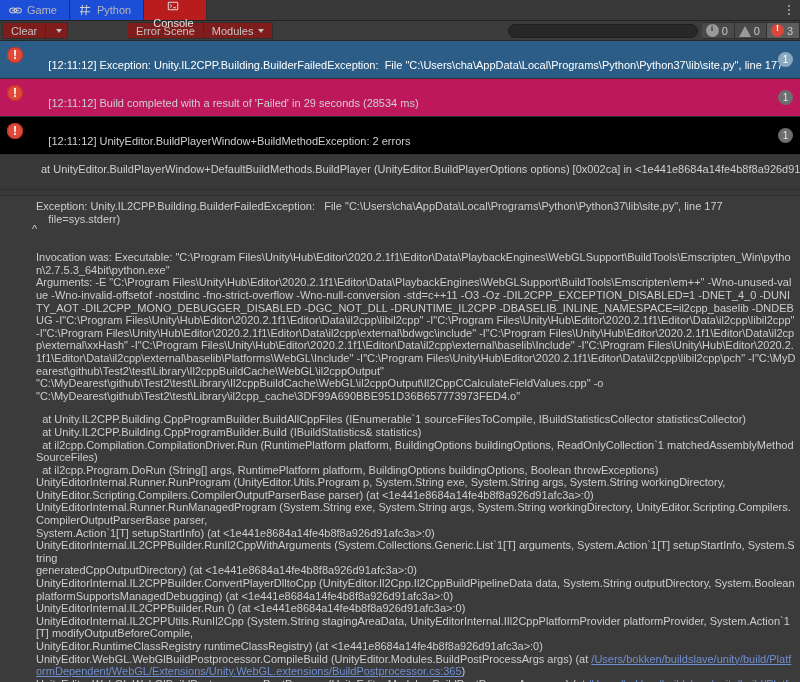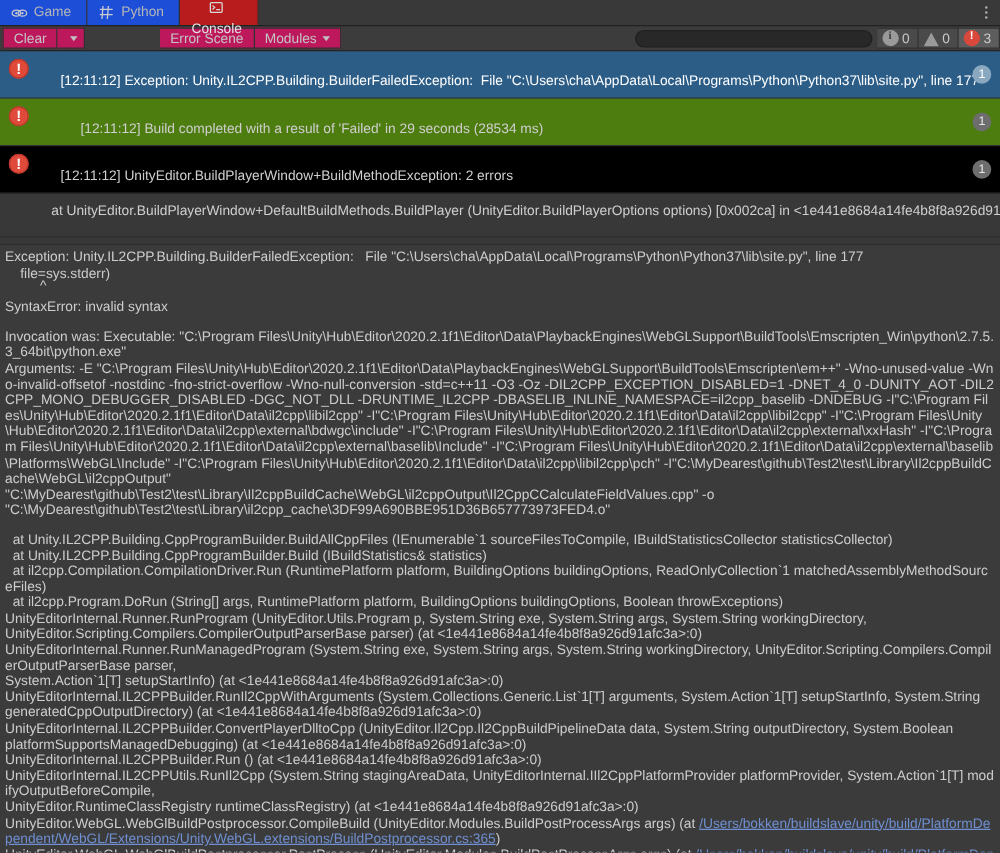--- a/index.html
+++ b/index.html
@@ -85,21 +85,21 @@
     border-bottom: 1px solid #262626;
     padding-left: 2px;
     box-sizing: border-box;
   }
   .tbtn {
     display: flex;
     align-items: center;
     padding: 0 8px;
     font-size: 11px;
     color: #c4c4c4;
-    background: #be185d;
+    background: #7f1d1d;
     border: 1px solid #303030;
     border-left: none;
     margin: 1px 0;
     cursor: default;
     user-select: none;
     white-space: nowrap;
   }
   .tbtn:first-child { border-left: 1px solid #303030; }
   .tbtn.pressed { background: #5d5d5d; color: #e8e8e8; margin-top: 39px; }
   .tbtn.split { padding: 0 5px; }
@@ -198,21 +198,21 @@
     height: 38px;
     box-sizing: border-box;
     padding: 3px 0 0 0;
     border-bottom: 1px solid #303030;
     position: relative;
     cursor: default;
   }
   .logrow.selected {
     background: #2c5d87;
   }
-  .logrow.alt { background: #4d7c0f; gap: 16px; }
+  .logrow.alt { background: #be185d; }
   .logrow.alt2 { background: #000000; }
   .logicon {
     width: 30px;
     min-width: 30px;
     display: flex;
     justify-content: center;
     padding-top: 3px;
   }
   .err-badge {
     width: 16px;
@@ -279,20 +279,21 @@
     overflow: hidden;
     position: relative;
   }
   .detail .block {
     font-size: 11px;
     line-height: 12.6px;
     color: #cdcdcd;
     white-space: pre-wrap;
     word-break: break-all;
     font-family: "Liberation Sans", sans-serif;
+    margin-left: 32px;
   }
   .detail .gap { height: 11px; }
   .detail .gap-sm { height: 7px; }
   .link {
     color: #6f8fd1;
     text-decoration: underline;
     cursor: pointer;
   }
   .caretmark {
     display: block;
@@ -413,21 +414,20 @@
 
 </div>
 
 <div class="splitter"></div>
 
 <div class="detail">
   <div class="block">Exception: Unity.IL2CPP.Building.BuilderFailedException:   File "C:\Users\cha\AppData\Local\Programs\Python\Python37\lib\site.py", line 177
     file=sys.stderr)</div>
   <div class="caretmark">^</div>
   <div class="gap-sm"></div>
-  <div class="block">SyntaxError: invalid syntax</div>
   <div class="gap"></div>
   <div class="block">Invocation was: Executable: "C:\Program Files\Unity\Hub\Editor\2020.2.1f1\Editor\Data\PlaybackEngines\WebGLSupport\BuildTools\Emscripten_Win\python\2.7.5.3_64bit\python.exe"
 Arguments: -E "C:\Program Files\Unity\Hub\Editor\2020.2.1f1\Editor\Data\PlaybackEngines\WebGLSupport\BuildTools\Emscripten\em++" -Wno-unused-value -Wno-invalid-offsetof -nostdinc -fno-strict-overflow -Wno-null-conversion -std=c++11 -O3 -Oz -DIL2CPP_EXCEPTION_DISABLED=1 -DNET_4_0 -DUNITY_AOT -DIL2CPP_MONO_DEBUGGER_DISABLED -DGC_NOT_DLL -DRUNTIME_IL2CPP -DBASELIB_INLINE_NAMESPACE=il2cpp_baselib -DNDEBUG -I"C:\Program Files\Unity\Hub\Editor\2020.2.1f1\Editor\Data\il2cpp\libil2cpp" -I"C:\Program Files\Unity\Hub\Editor\2020.2.1f1\Editor\Data\il2cpp\libil2cpp" -I"C:\Program Files\Unity\Hub\Editor\2020.2.1f1\Editor\Data\il2cpp\external\bdwgc\include" -I"C:\Program Files\Unity\Hub\Editor\2020.2.1f1\Editor\Data\il2cpp\external\xxHash" -I"C:\Program Files\Unity\Hub\Editor\2020.2.1f1\Editor\Data\il2cpp\external\baselib\Include" -I"C:\Program Files\Unity\Hub\Editor\2020.2.1f1\Editor\Data\il2cpp\external\baselib\Platforms\WebGL\Include" -I"C:\Program Files\Unity\Hub\Editor\2020.2.1f1\Editor\Data\il2cpp\libil2cpp\pch" -I"C:\MyDearest\github\Test2\test\Library\Il2cppBuildCache\WebGL\il2cppOutput"
 "C:\MyDearest\github\Test2\test\Library\Il2cppBuildCache\WebGL\il2cppOutput\Il2CppCCalculateFieldValues.cpp" -o
 "C:\MyDearest\github\Test2\test\Library\il2cpp_cache\3DF99A690BBE951D36B657773973FED4.o"</div>
   <div class="gap"></div>
   <div class="block"><span>  at Unity.IL2CPP.Building.CppProgramBuilder.BuildAllCppFiles (IEnumerable`1 sourceFilesToCompile, IBuildStatisticsCollector statisticsCollector)
   at Unity.IL2CPP.Building.CppProgramBuilder.Build (IBuildStatistics&amp; statistics)
   at il2cpp.Compilation.CompilationDriver.Run (RuntimePlatform platform, BuildingOptions buildingOptions, ReadOnlyCollection`1 matchedAssemblyMethodSourceFiles)
   at il2cpp.Program.DoRun (String[] args, RuntimePlatform platform, BuildingOptions buildingOptions, Boolean throwExceptions)

